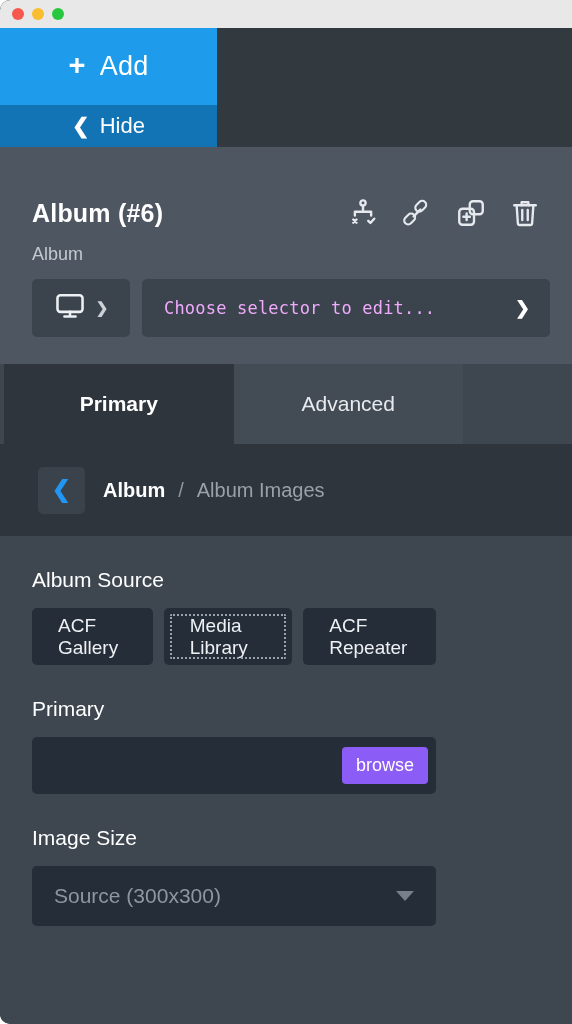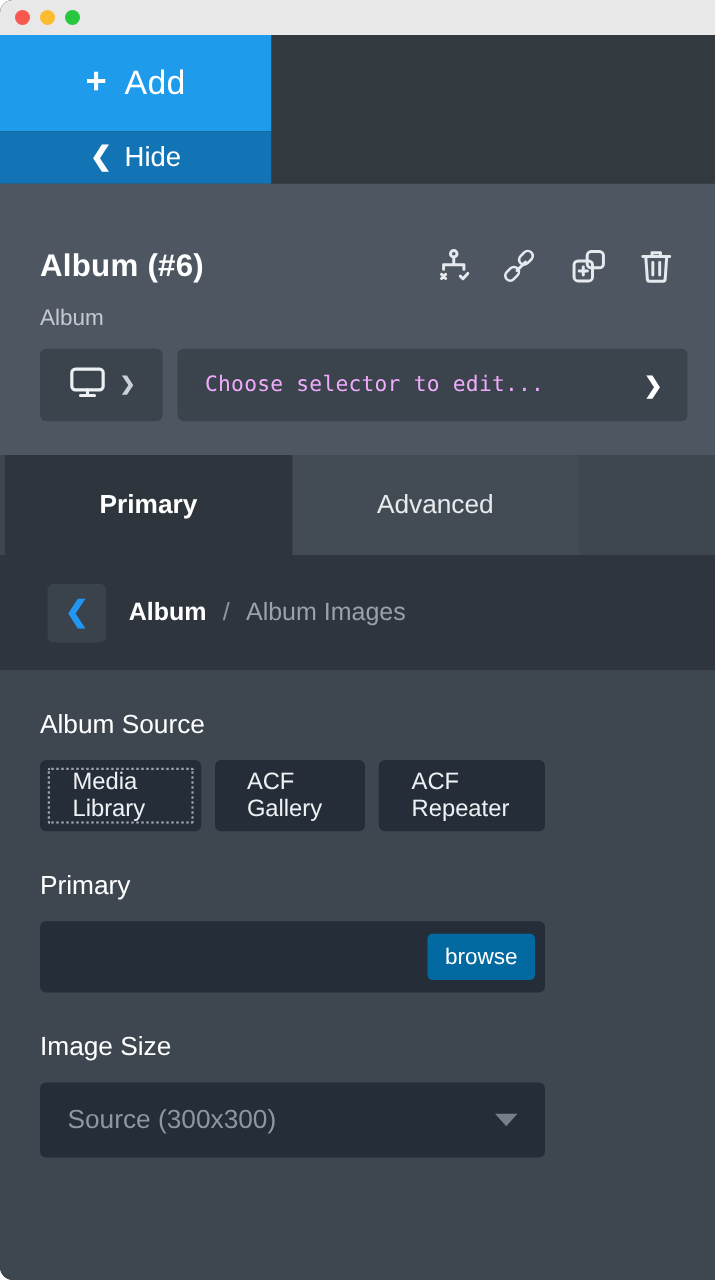--- a/index.html
+++ b/index.html
@@ -315,21 +315,21 @@
     background: #252d38;
     border-radius: 5px;
     display: flex;
     align-items: center;
     justify-content: flex-end;
     padding-right: 8px;
     box-sizing: border-box;
     cursor: text;
   }
   .browse-btn {
-    background: #0369a1;
+    background: #8b5cf6;
     color: #ffffff;
     font-size: 18px;
     border-radius: 4px;
     padding: 8px 14px;
     cursor: pointer;
   }
   .size-select {
     margin-top: 16px;
     height: 60px;
     background: #252d38;
@@ -450,25 +450,25 @@
     </div>
     <span class="crumb-current">Album</span>
     <span class="crumb-sep">/</span>
     <span class="crumb-parent">Album Images</span>
   </div>
 
   <div class="content">
 
     <div class="field-label">Album Source</div>
     <div class="btn-row">
+      <div class="srcbtn">
+        <span>ACF Gallery</span>
+      </div>
       <div class="srcbtn selected">
         <span>Media Library</span>
-      </div>
-      <div class="srcbtn">
-        <span>ACF Gallery</span>
       </div>
       <div class="srcbtn">
         <span>ACF Repeater</span>
       </div>
     </div>
 
     <div class="field-label">Primary</div>
     <div class="images-input">
       <div class="browse-btn">
         <span>browse</span>

